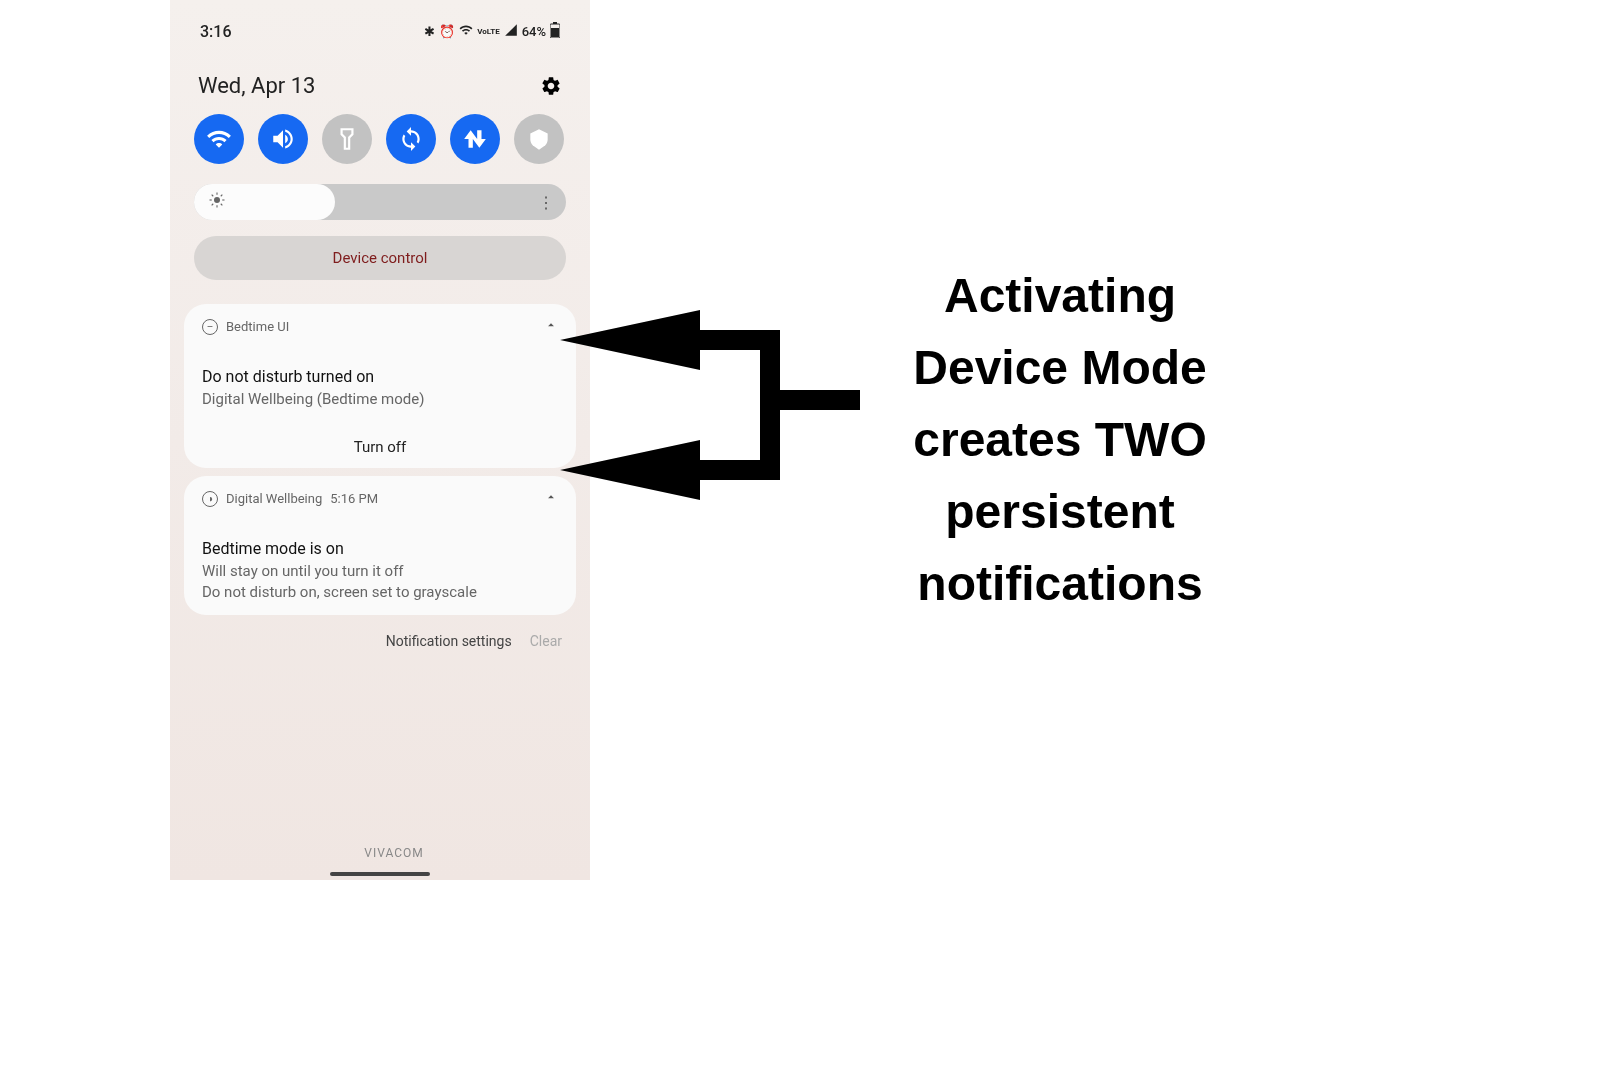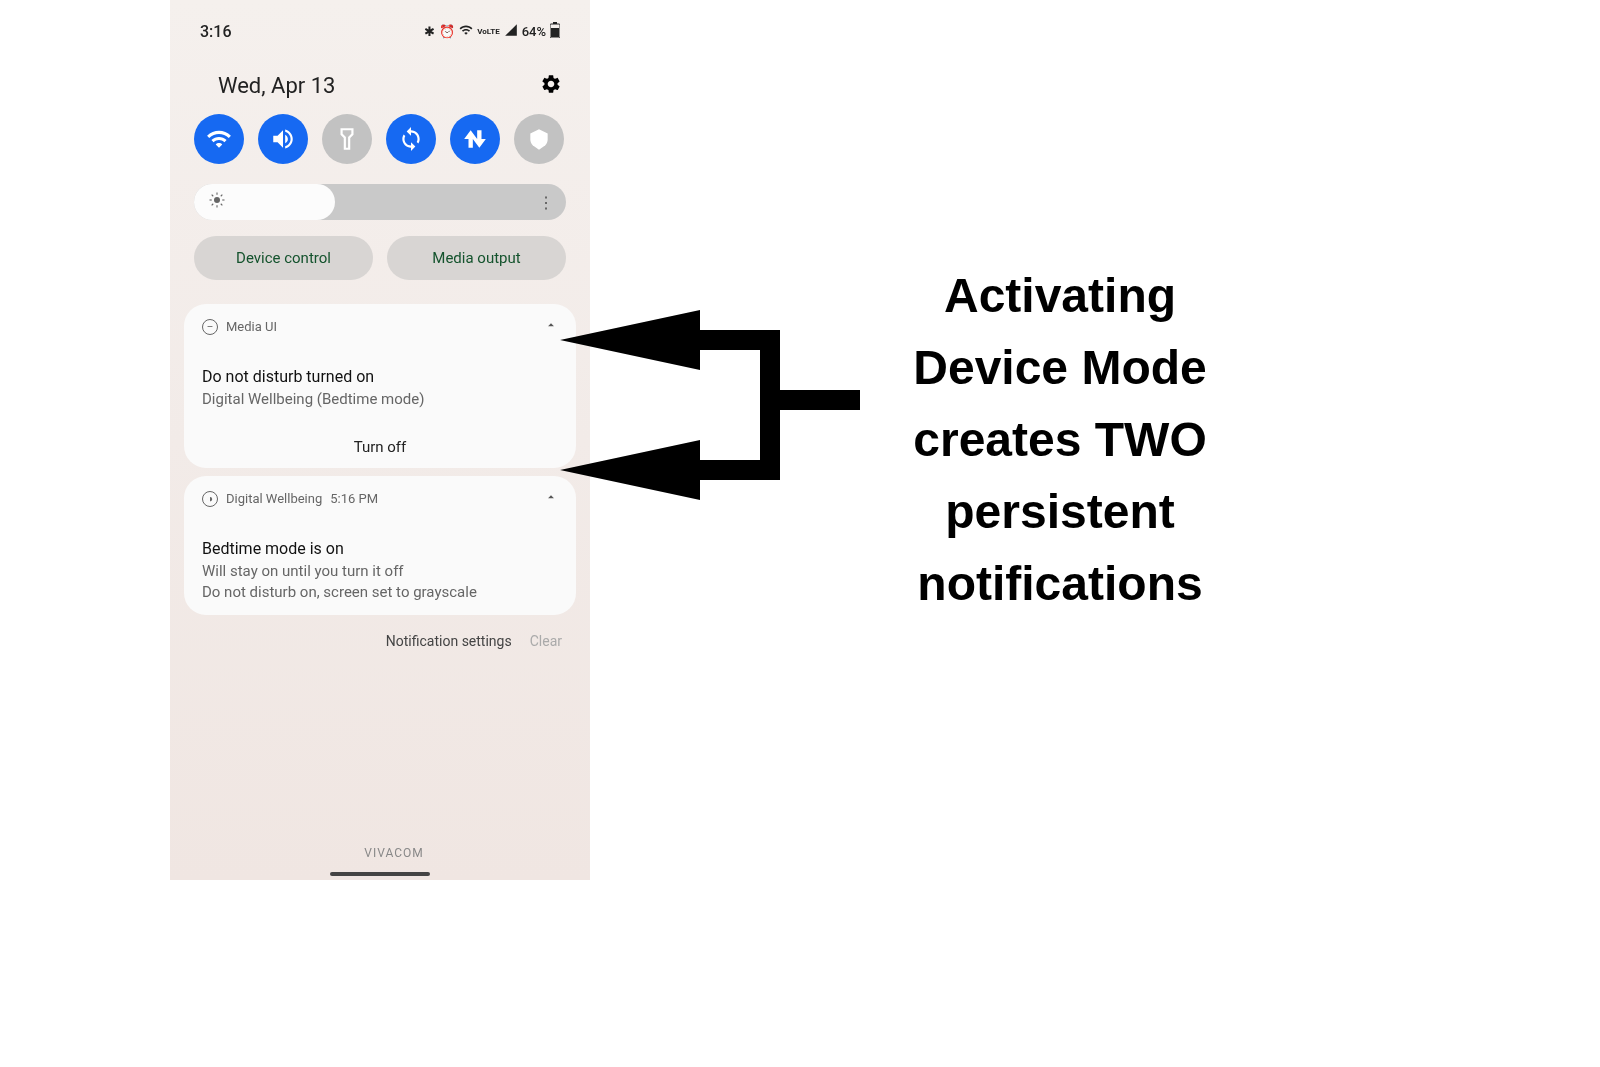--- a/index.html
+++ b/index.html
@@ -30,23 +30,22 @@
 }
 .status-icons {
   display: flex;
   gap: 4px;
   align-items: center;
   font-size: 13px;
 }
 .header-row {
   display: flex;
   justify-content: space-between;
-  align-items: flex-start;
+  align-items: center;
   padding: 10px 28px 6px;
-  margin-left: 20px;
 }
 .date {
   font-size: 22px;
   color: #222;
 }
 .gear {
   width: 22px;
   height: 22px;
 }
 .toggles {
@@ -97,21 +96,21 @@
   gap: 14px;
   padding: 6px 24px 16px;
 }
 .pill {
   flex: 1;
   background: #d8d5d3;
   border-radius: 24px;
   text-align: center;
   padding: 13px 0;
   font-size: 15px;
-  color: #14532d;
+  color: #7f1d1d;
 }
 .notif {
   margin: 8px 14px;
   background: #fafafa;
   border-radius: 22px;
   padding: 14px 18px 12px;
 }
 .notif-head {
   display: flex;
   align-items: center;
@@ -290,27 +289,26 @@
               <line x1="17" y1="7" x2="19.1" y2="4.9"></line>
             </g>
           </svg>
       </span>
     </div>
     <span class="brightness-dots">⋮</span>
   </div>
 
   <div class="pill-row">
     <div class="pill">Device control</div>
-    <div class="pill">Media output</div>
   </div>
 
   <div class="notif">
     <div class="notif-head">
       <span class="icon">–</span>
-      <span>Media UI</span>
+      <span>Bedtime UI</span>
       <span class="chevron">
         <svg width="14" height="14" viewBox="0 0 24 24">
             <path fill="#555" d="M7 14l5-5 5 5z"></path>
           </svg>
       </span>
     </div>
     <div class="notif-title">Do not disturb turned on</div>
     <div class="notif-sub">Digital Wellbeing (Bedtime mode)</div>
     <div class="notif-action">Turn off</div>
   </div>

